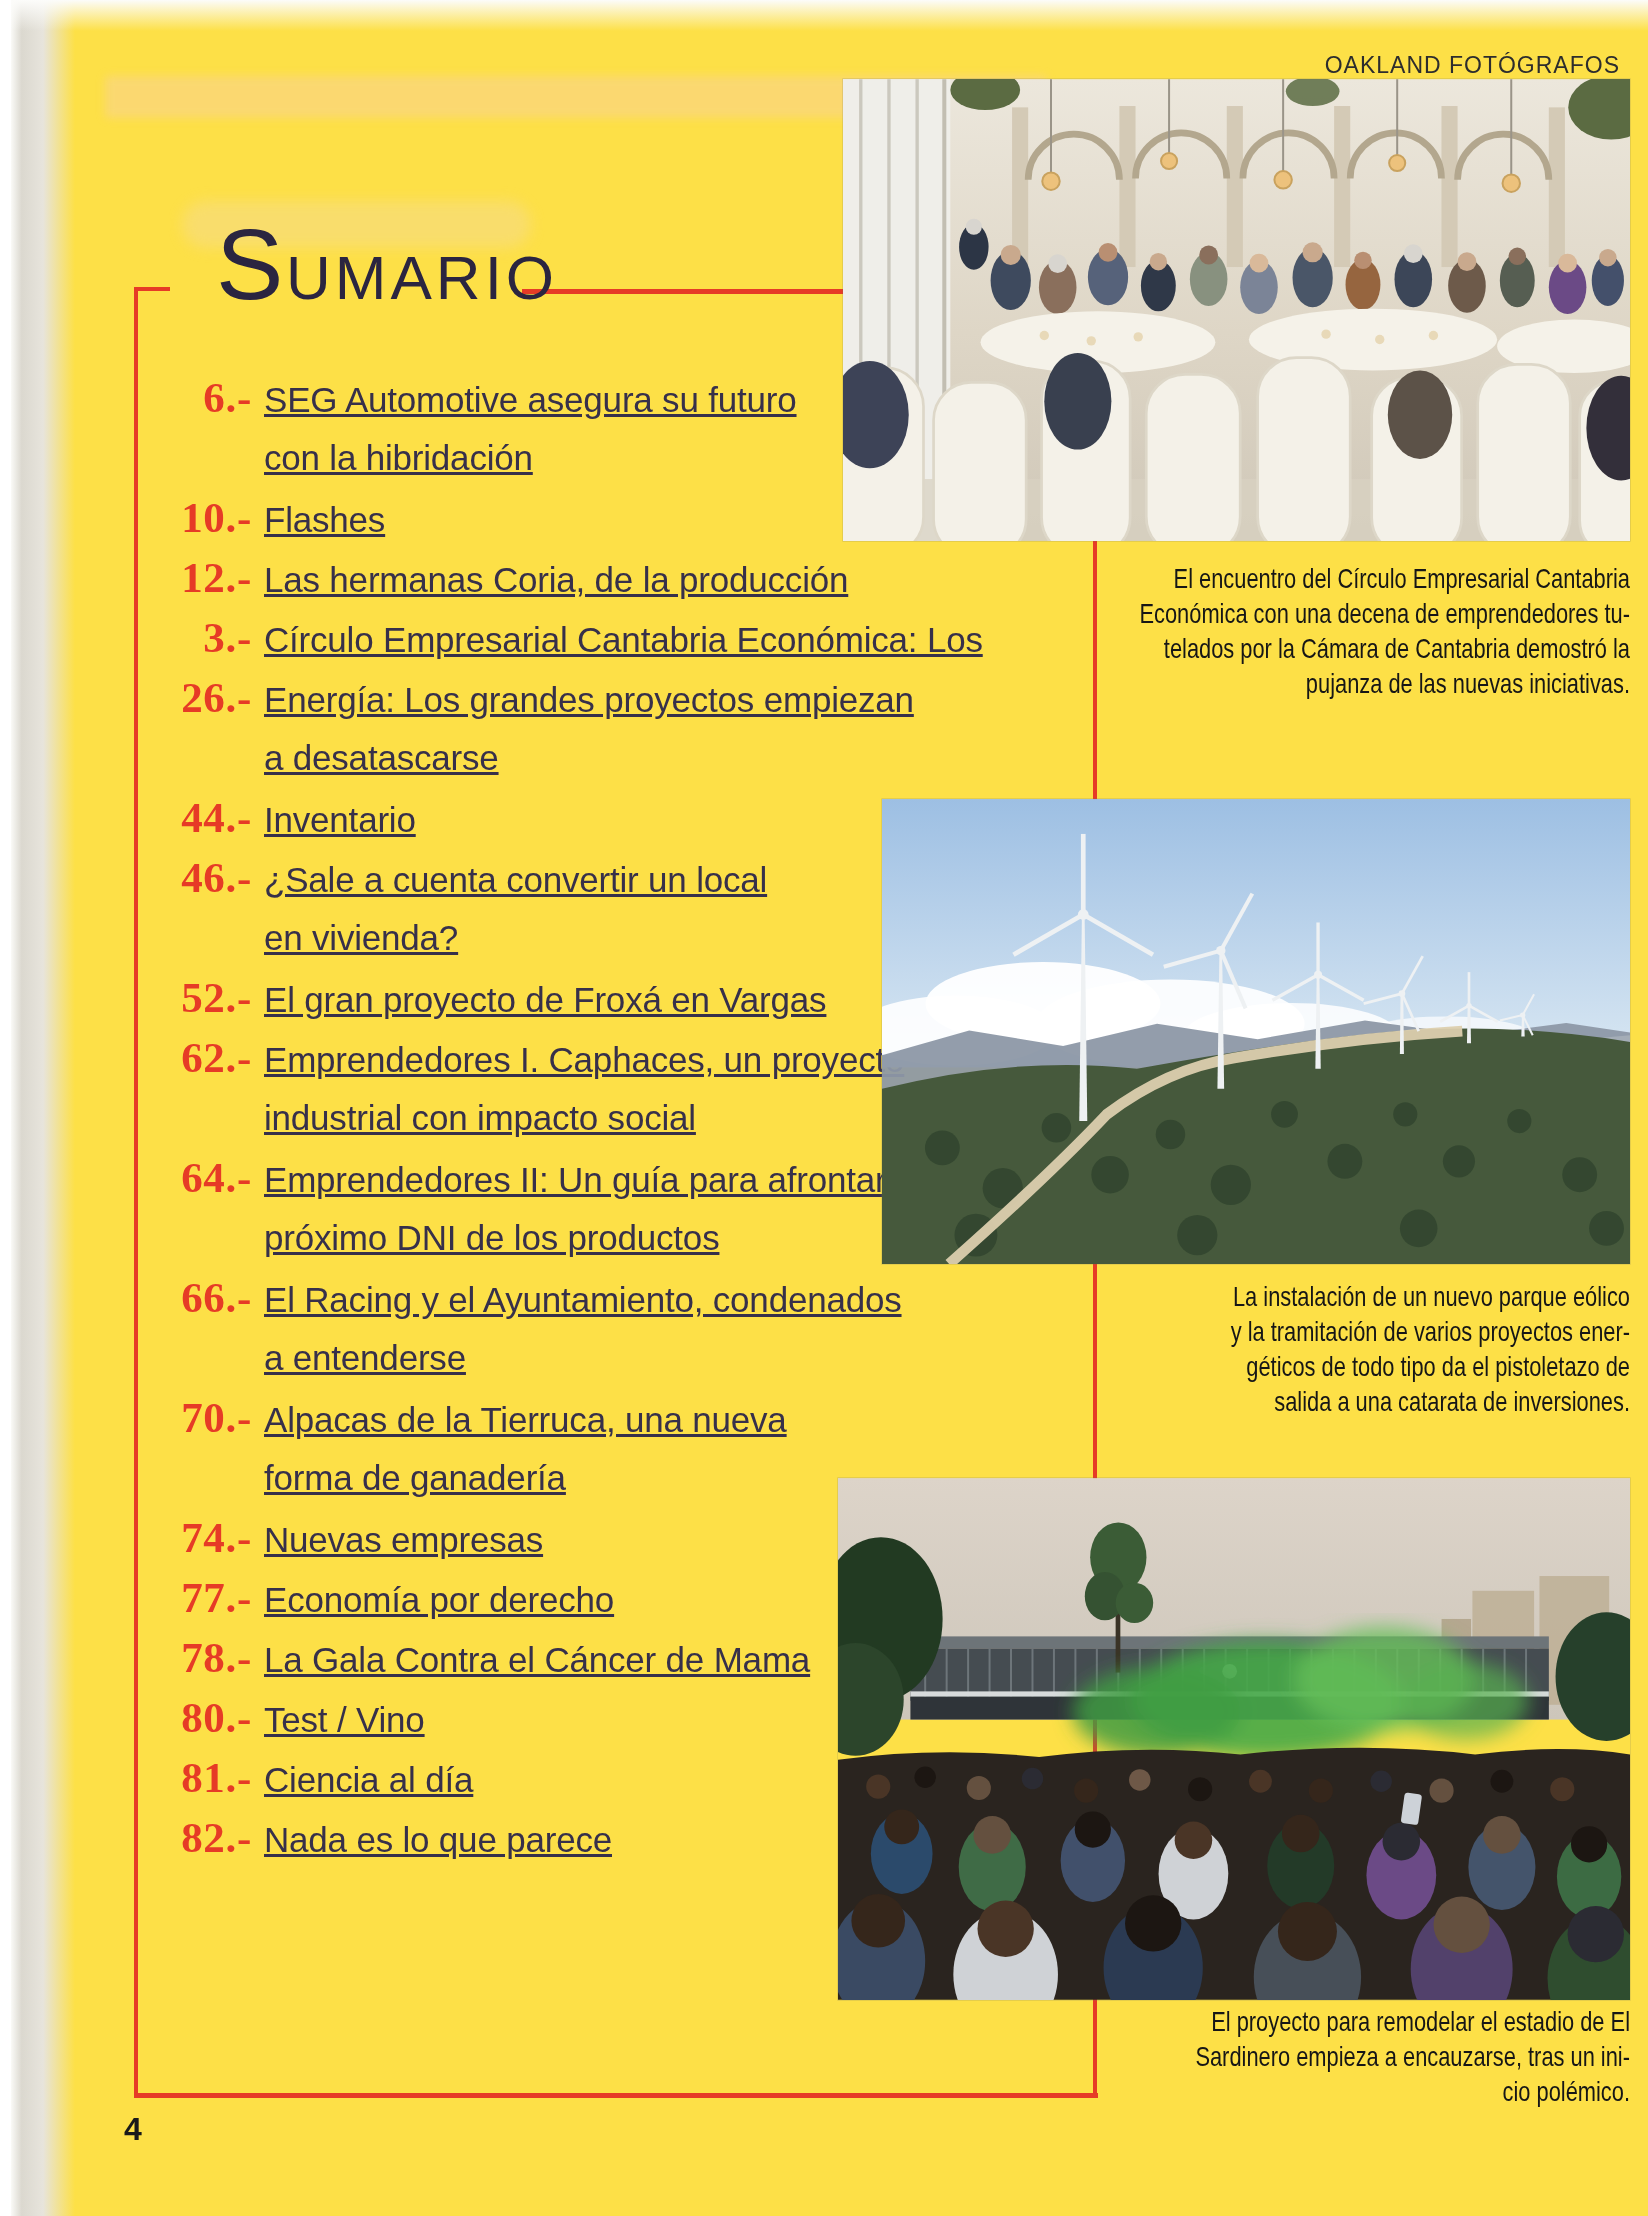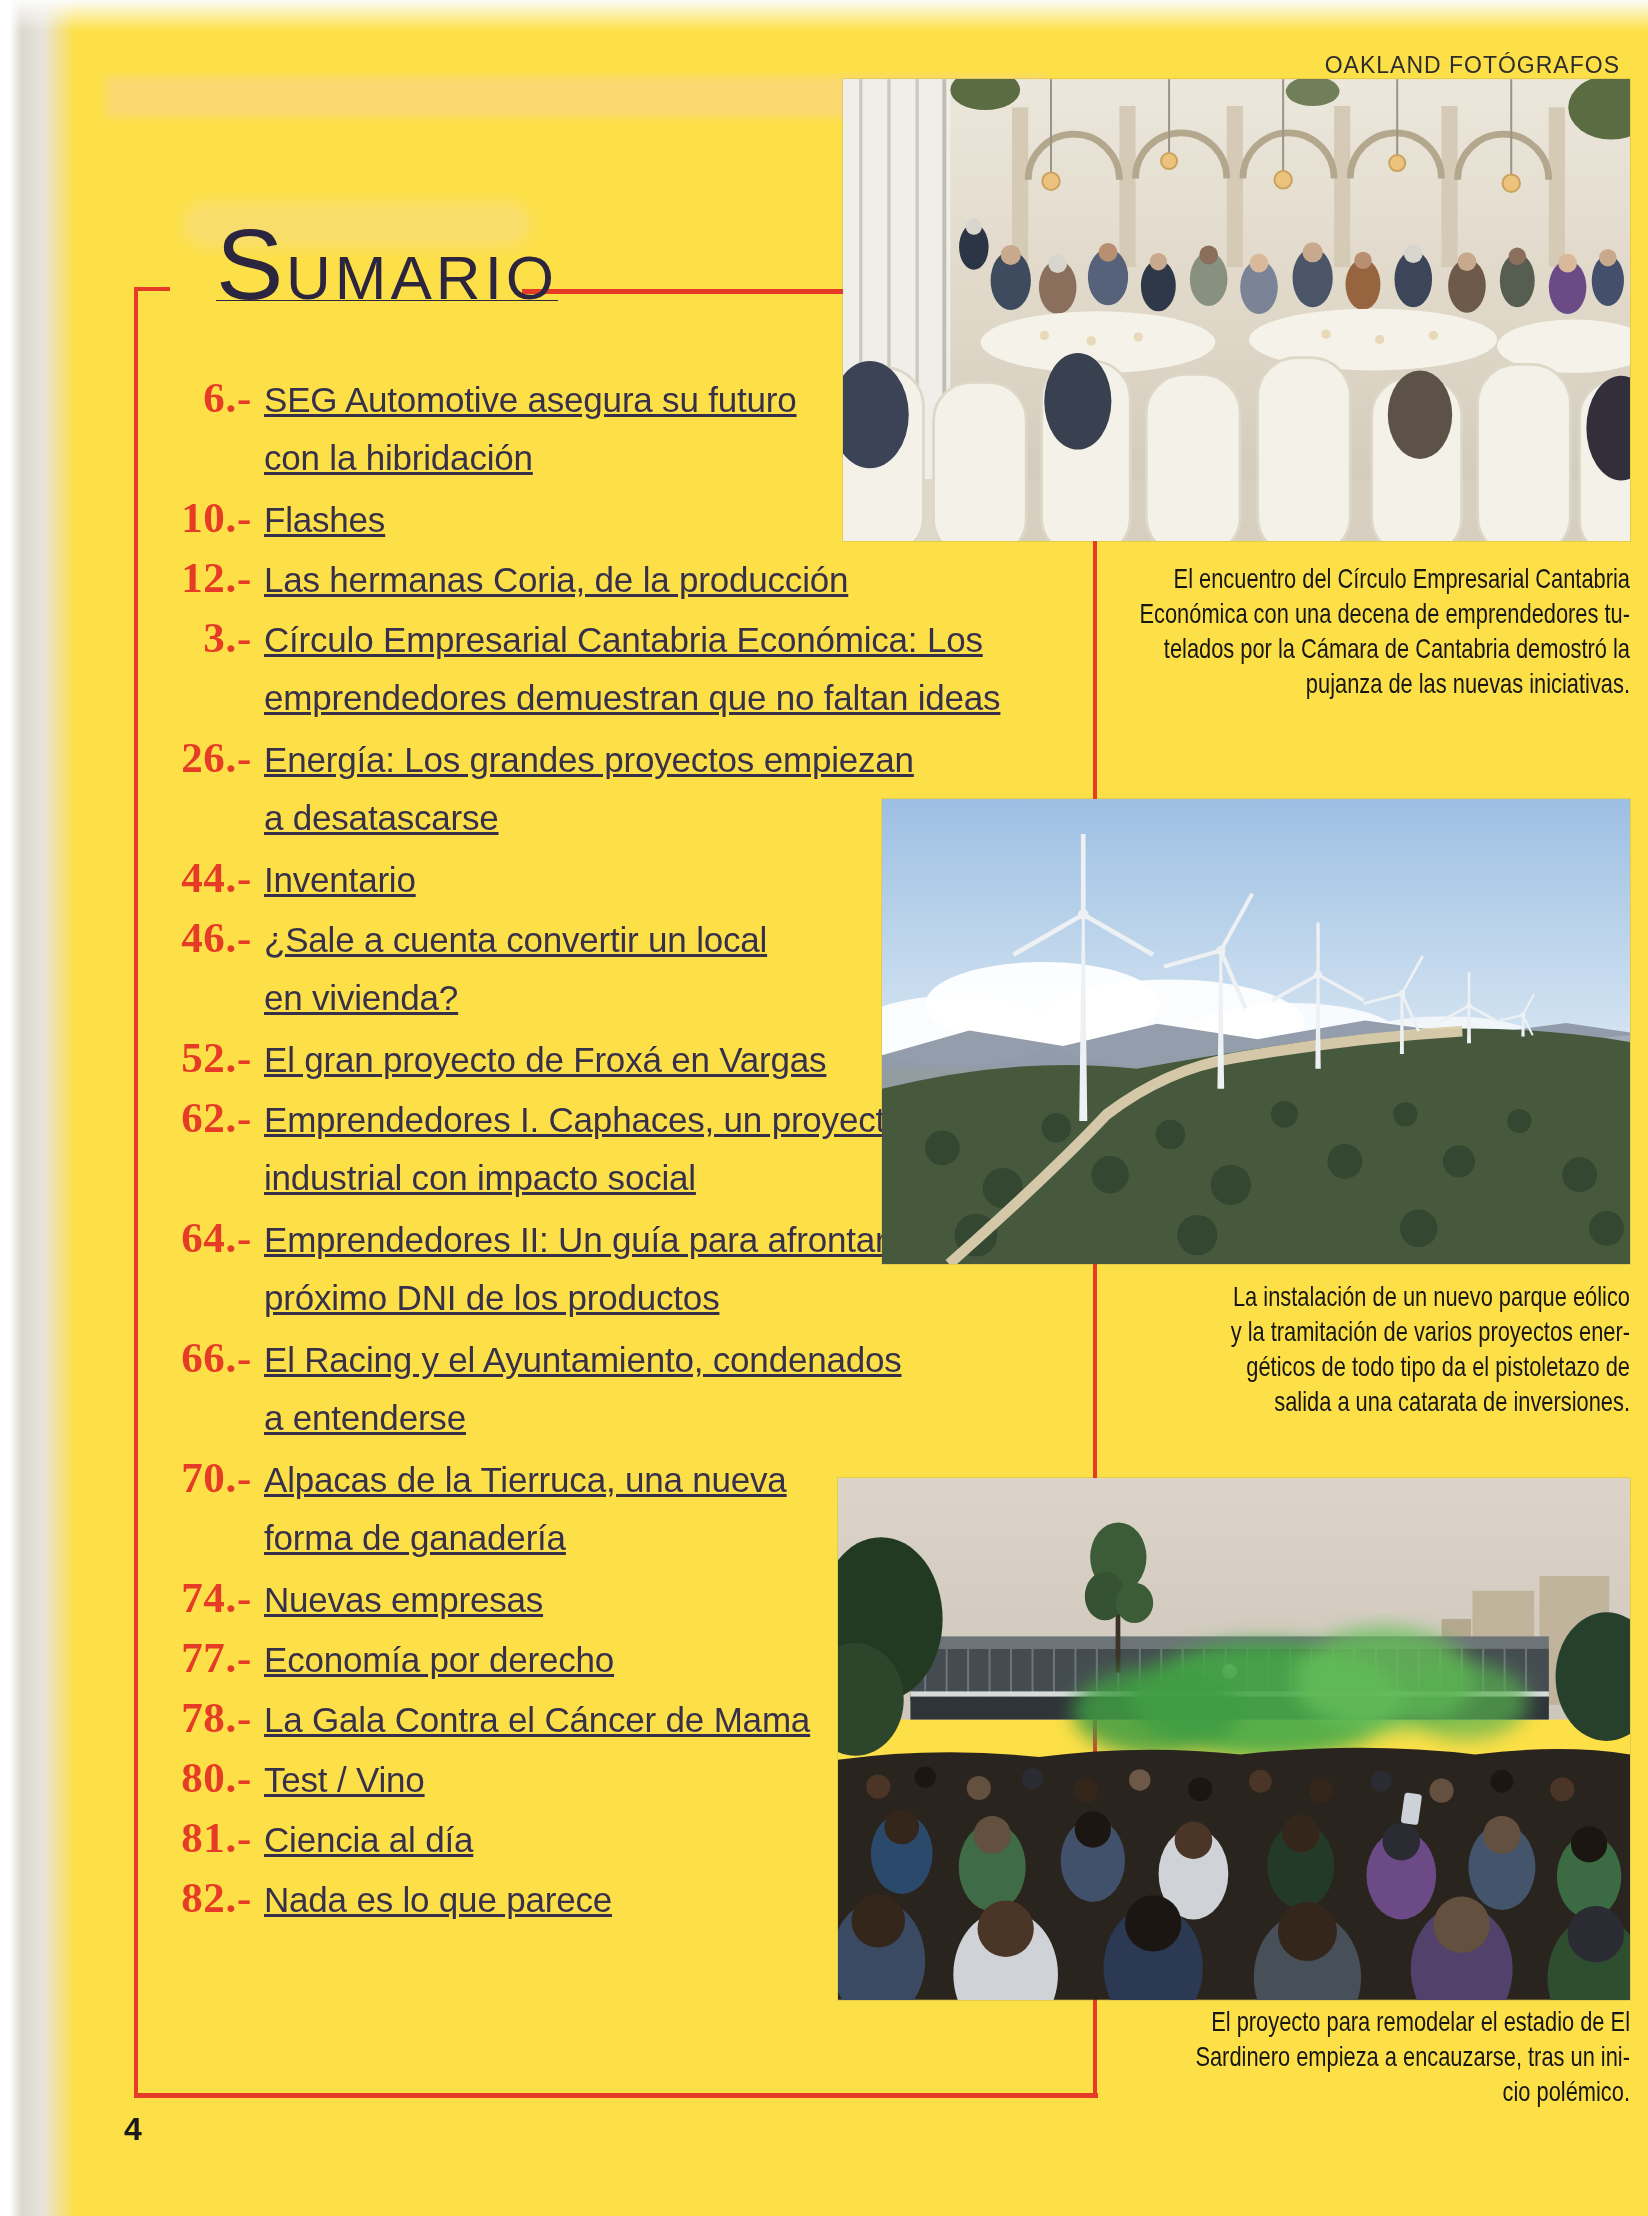--- a/index.html
+++ b/index.html
@@ -34,21 +34,21 @@
   
   .rule{position:absolute; background:#e63b26;}
   .rule-bracket-top{left:123px; top:287px; width:36px; height:4px;}
   .rule-left{left:123px; top:287px; width:4px; height:1811px;}
   .rule-bottom{left:123px; top:2093px; width:964px; height:4.7px;}
   .rule-right{left:1082px; top:291px; width:4px; height:1807px;}
   .rule-title{left:511px; top:289px; width:324px; height:4.7px;}
   
   .page-title{
     position:absolute; left:205px; top:213px; height:107px;
-    color:#2b2540; white-space:nowrap; line-height:102px;text-decoration:underline;
+    color:#2b2540; white-space:nowrap; line-height:102px;
   }
   .page-title .t-initial{font-size:101px; letter-spacing:2.7px;}
   .page-title .t-rest{font-size:62px; letter-spacing:4px;}
   
   .toc{position:absolute; left:134px; top:368px; width:953px;}
   .toc-row{height:60px; line-height:60px; white-space:nowrap;}
   .toc-num{
     display:inline-block; width:119px; text-align:right; padding-right:12px;
     box-sizing:border-box; font-family:"Liberation Serif", serif; font-weight:bold;
     font-size:43px; color:#e63b26; letter-spacing:0.7px;
@@ -96,21 +96,20 @@
   <div class="page-title">
     <span class="t-initial">S</span><span class="t-rest">UMARIO</span>
   </div>
 
   <div class="toc">
       <div class="toc-row"><span class="toc-num">6.-</span><span class="toc-text">SEG Automotive asegura su futuro</span></div>
       <div class="toc-row"><span class="toc-num"></span><span class="toc-text">con la hibridación</span></div>
       <div class="toc-row"><span class="toc-num">10.-</span><span class="toc-text">Flashes</span></div>
       <div class="toc-row"><span class="toc-num">12.-</span><span class="toc-text">Las hermanas Coria, de la producción</span></div>
       <div class="toc-row"><span class="toc-num">3.-</span><span class="toc-text">Círculo Empresarial Cantabria Económica: Los</span></div>
-      <div class="toc-row"><span class="toc-num"></span><span class="toc-text">emprendedores demuestran que no faltan ideas</span></div>
       <div class="toc-row"><span class="toc-num">26.-</span><span class="toc-text">Energía: Los grandes proyectos empiezan</span></div>
       <div class="toc-row"><span class="toc-num"></span><span class="toc-text">a desatascarse</span></div>
       <div class="toc-row"><span class="toc-num">44.-</span><span class="toc-text">Inventario</span></div>
       <div class="toc-row"><span class="toc-num">46.-</span><span class="toc-text">¿Sale a cuenta convertir un local</span></div>
       <div class="toc-row"><span class="toc-num"></span><span class="toc-text">en vivienda?</span></div>
       <div class="toc-row"><span class="toc-num">52.-</span><span class="toc-text">El gran proyecto de Froxá en Vargas</span></div>
       <div class="toc-row"><span class="toc-num">62.-</span><span class="toc-text">Emprendedores I. Caphaces, un proyecto</span></div>
       <div class="toc-row"><span class="toc-num"></span><span class="toc-text">industrial con impacto social</span></div>
       <div class="toc-row"><span class="toc-num">64.-</span><span class="toc-text">Emprendedores II: Un guía para afrontar el</span></div>
       <div class="toc-row"><span class="toc-num"></span><span class="toc-text">próximo DNI de los productos</span></div>

